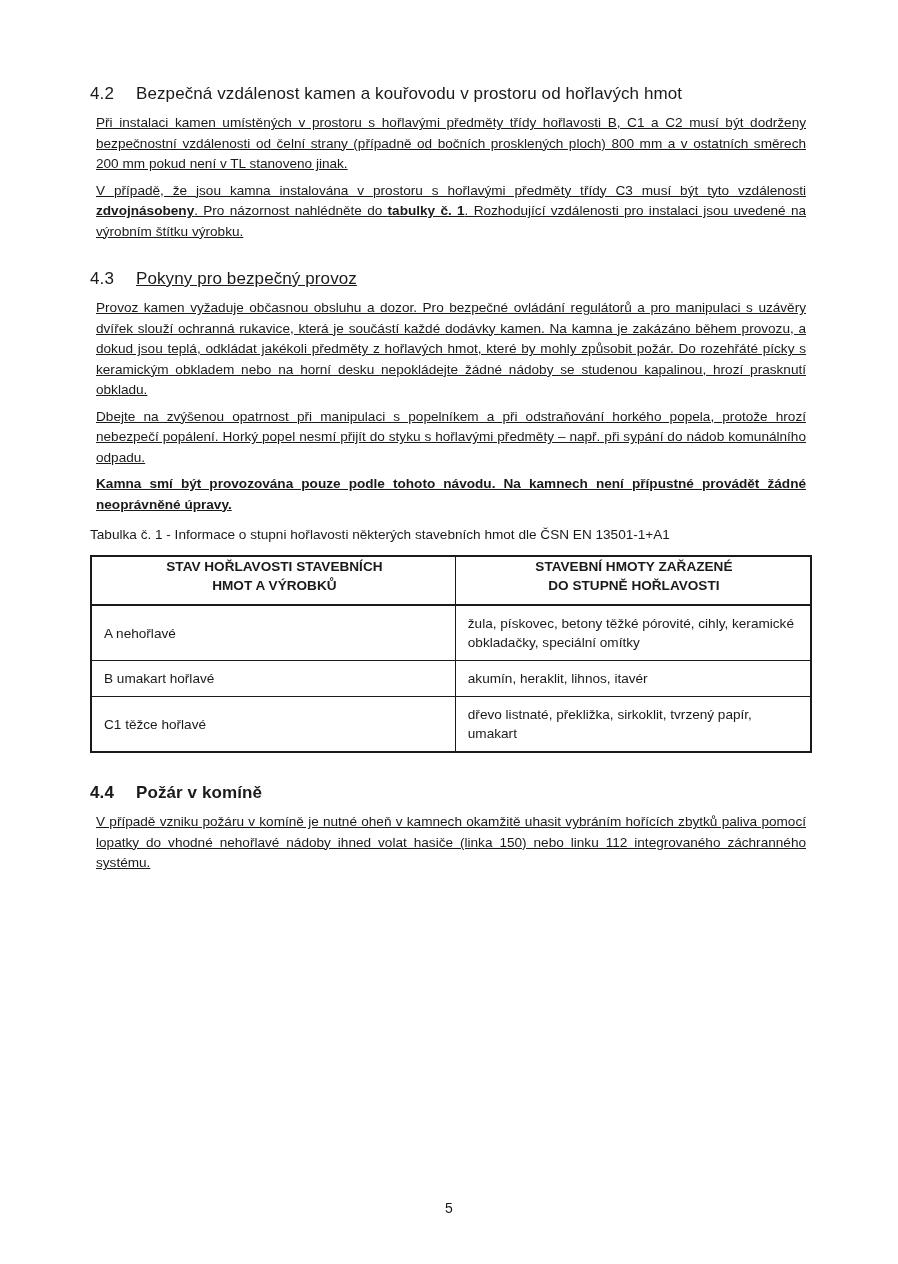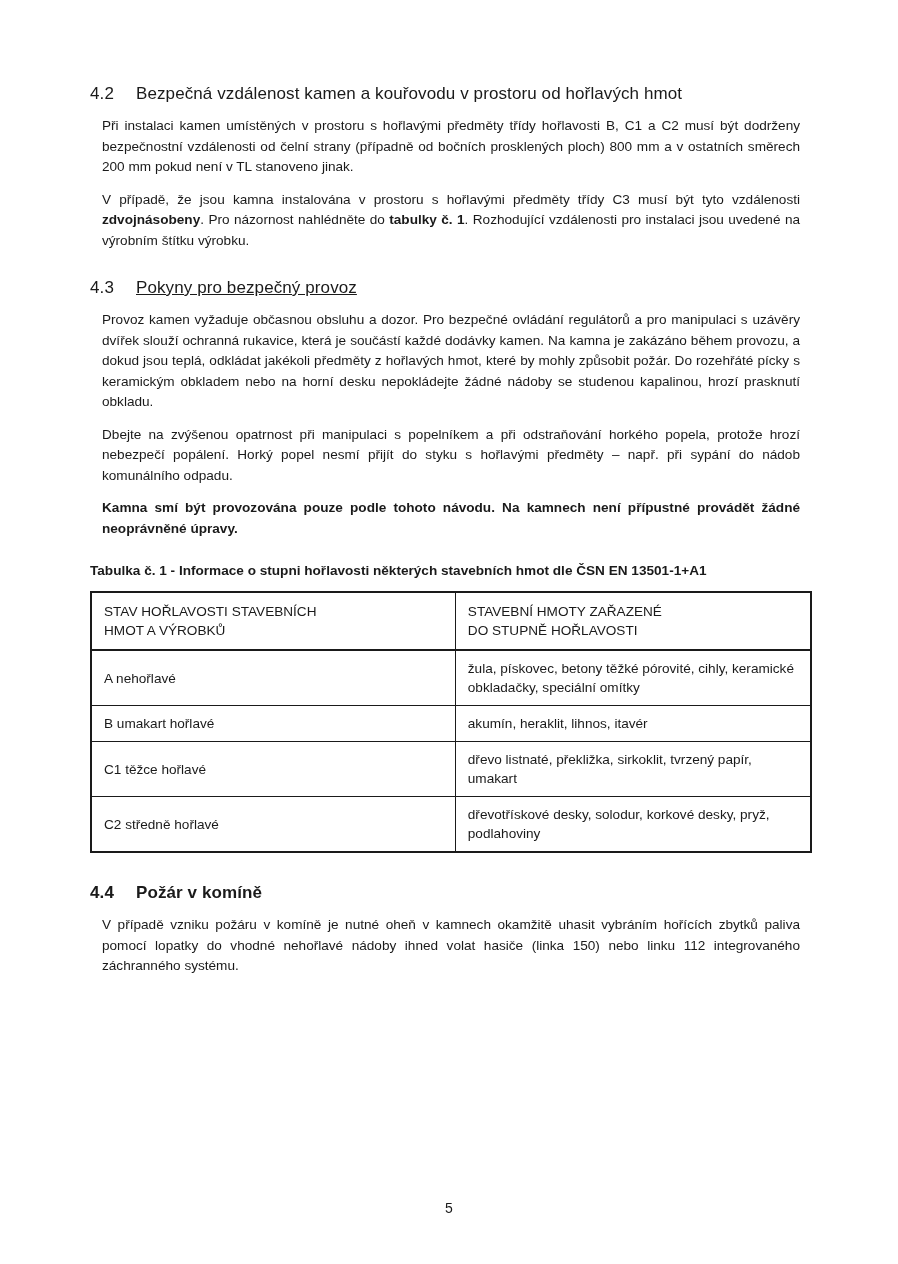--- a/index.html
+++ b/index.html
@@ -31,43 +31,44 @@
   }
   h2.section-heading .sec-num {
     display: inline-block;
     width: 46px;
   }
   h2.heading-43 { margin-top: 27px; text-decoration: underline; }
   h2.heading-44 { margin-top: 30px; font-weight: bold; }
   p.body {
     font-size: 13.6px;
     line-height: 20.5px;
-    margin: 12px;
+    margin: 6px;
     text-align: justify;
     color: #1a1a1a;
+    text-decoration: underline;
   }
   p.body.bold { font-weight: 700; }
   p.caption {
     font-size: 13.6px;
-    font-weight: 700;
-    margin: 24px 0 13px 0;
+    font-weight: 400;
+    margin: 12px 0 13px 0;
   }
   table.flam-table {
     width: 100%;
     border-collapse: collapse;
     border: 2px solid #1a1a1a;
     font-size: 13.6px;
     color: #1a1a1a;
     margin-bottom: 0;
   }
   table.flam-table th {
-    text-align: left;
-    font-weight: 400;
+    text-align: center;
+    font-weight: 700;
     vertical-align: middle;
-    padding: 9px 10px 9px 12px;
+    padding: 0 10px 9px 12px;
     white-space: pre-line;
     line-height: 19px;
     border: 1px solid #1a1a1a;
     border-bottom: 2px solid #1a1a1a;
   }
   table.flam-table td {
     vertical-align: middle;
     padding: 8px 10px 8px 12px;
     line-height: 19px;
     border: 1px solid #1a1a1a;
@@ -127,24 +128,20 @@
           <td>žula, pískovec, betony těžké pórovité, cihly, keramické obkladačky, speciální omítky</td>
         </tr>
         <tr>
           <td>B umakart hořlavé</td>
           <td>akumín, heraklit, lihnos, itavér</td>
         </tr>
         <tr>
           <td>C1 těžce hořlavé</td>
           <td>dřevo listnaté, překližka, sirkoklit, tvrzený papír, umakart</td>
         </tr>
-        <tr>
-          <td>C2 středně hořlavé</td>
-          <td>dřevotřískové desky, solodur, korkové desky, pryž, podlahoviny</td>
-        </tr>
       </tbody>
     </table>
 
     <h2 class="section-heading heading-44">
       <span class="sec-num">4.4</span><span class="sec-title">Požár v komíně</span>
     </h2>
 
     <p class="body">V případě vzniku požáru v komíně je nutné oheň v kamnech okamžitě uhasit vybráním hořících zbytků paliva pomocí lopatky do vhodné nehořlavé nádoby ihned volat hasiče (linka 150) nebo linku 112 integrovaného záchranného systému.</p>
 
   </div>

